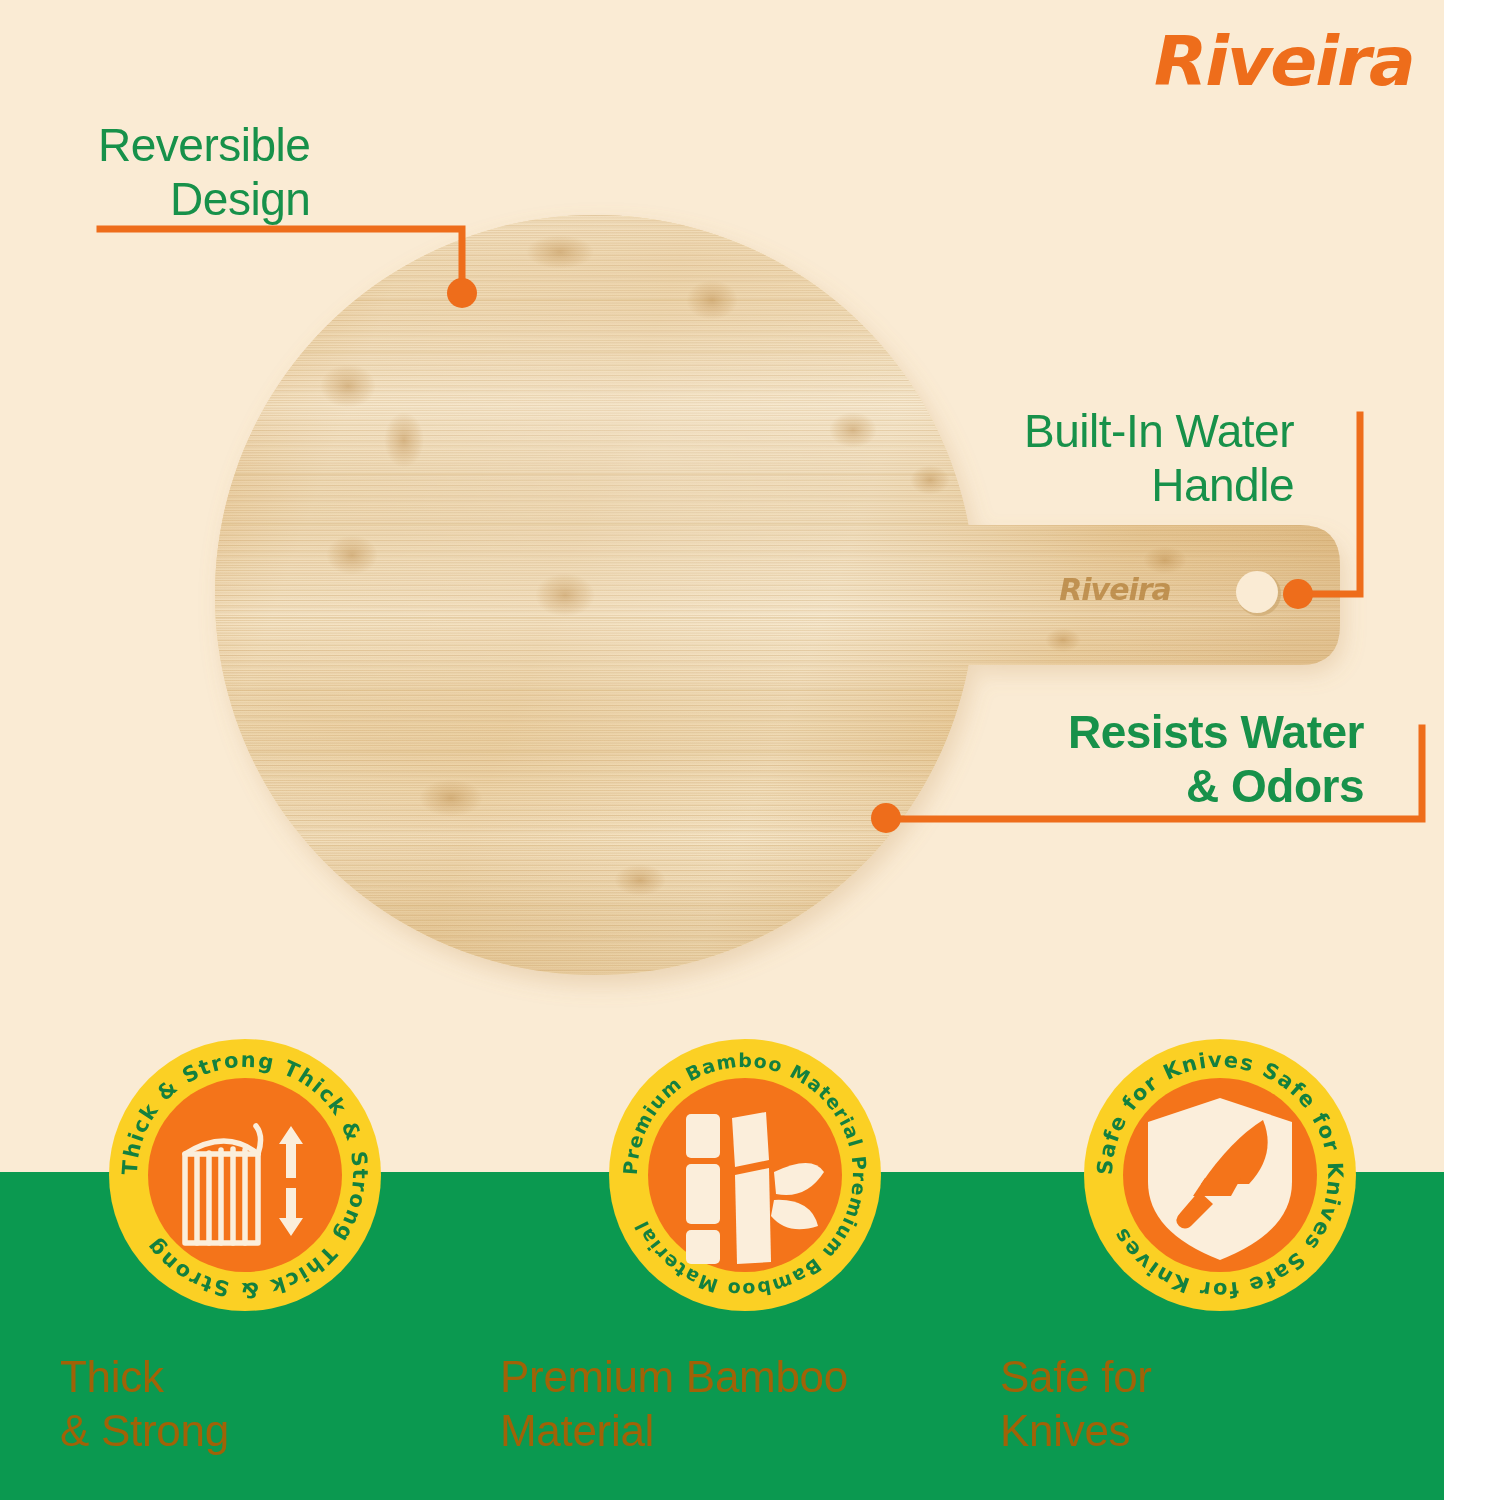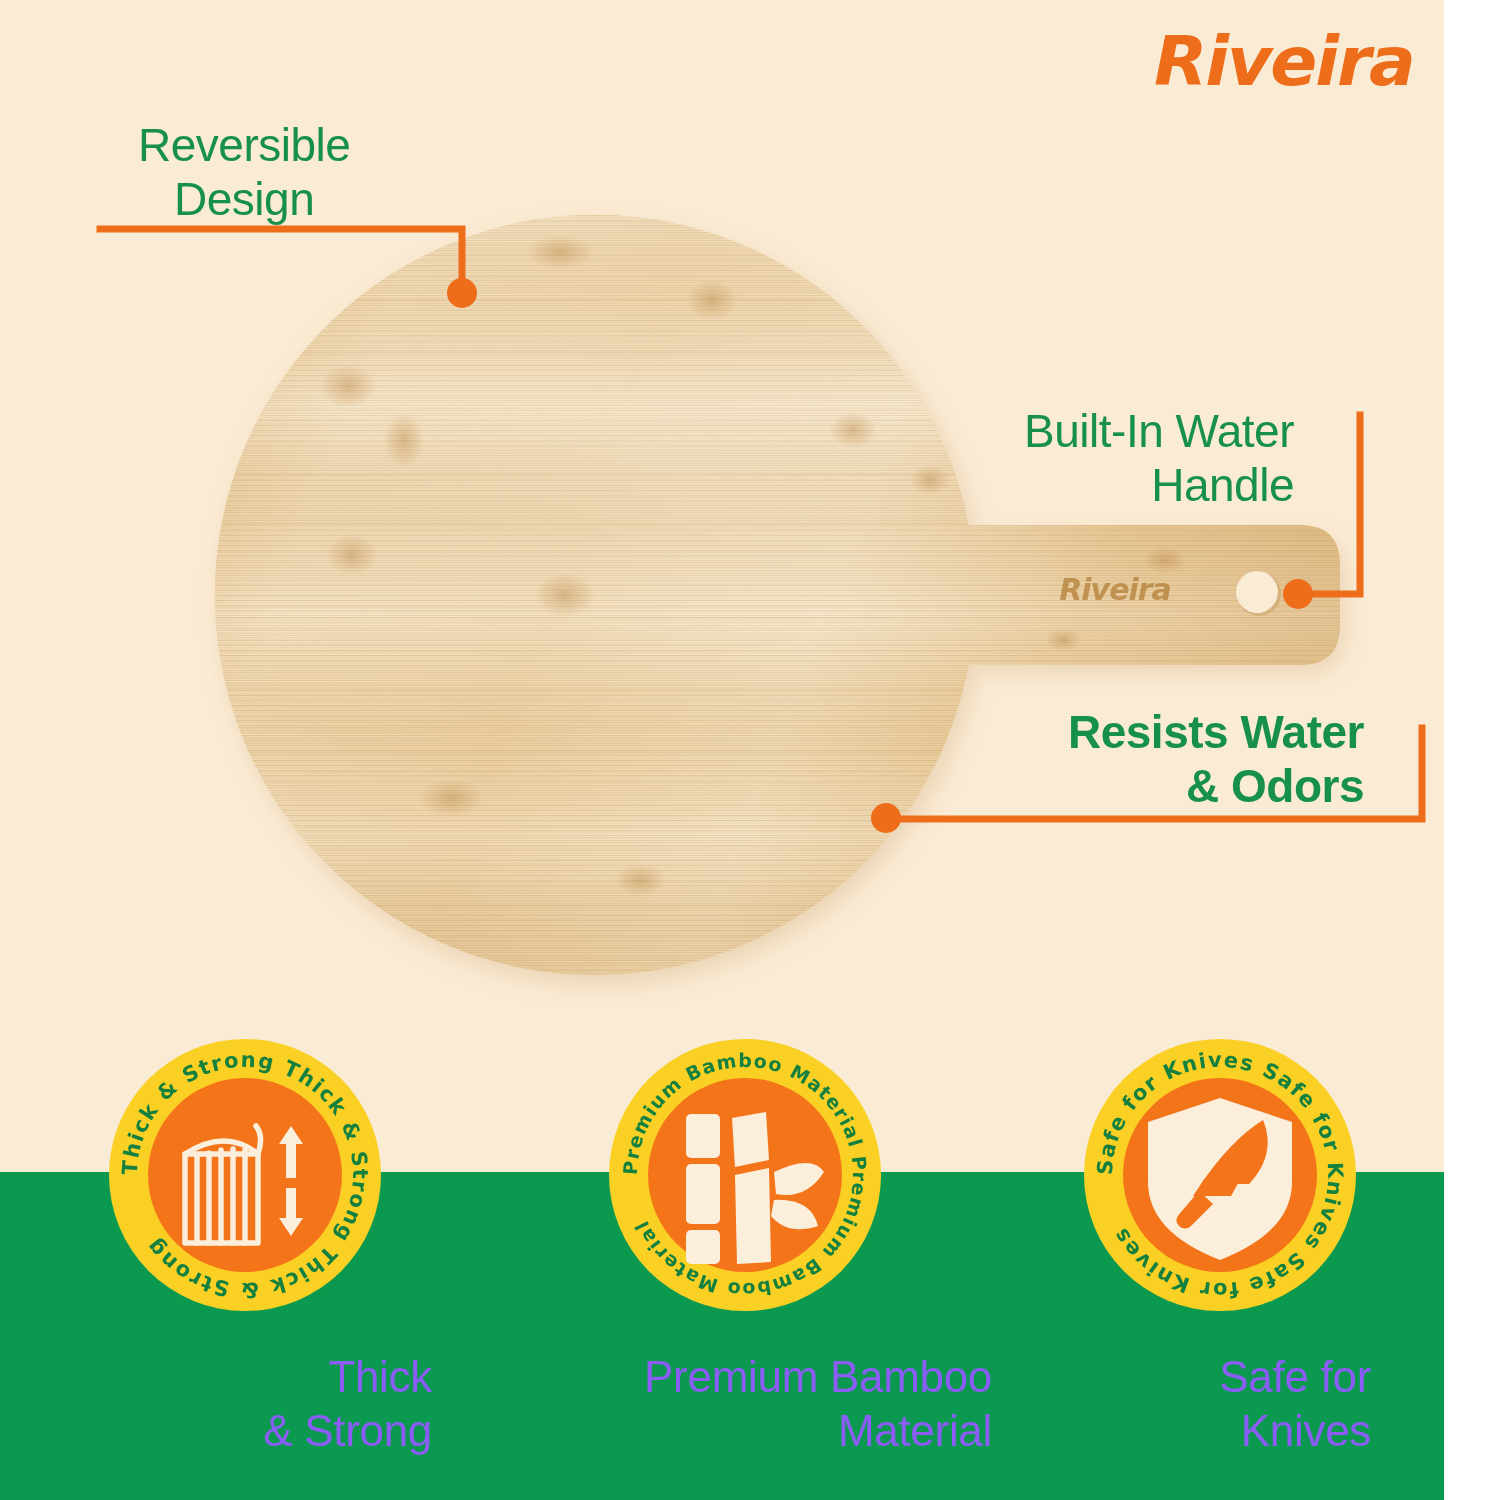--- a/index.html
+++ b/index.html
@@ -53,21 +53,21 @@
   
   .callout-label {
     position: absolute;
     color: #17914a;
     font-size: 46px;
     font-weight: 400;
     line-height: 1.18;
     letter-spacing: -0.5px;
     white-space: pre-line;
   }
-  #callout-0 { left: 98px;  top: 118px;  text-align: center; margin-left: 40px; }
+  #callout-0 { left: 98px;  top: 118px;  text-align: right; }
   #callout-1 { right: 150px; top: 404px; text-align: right; }
   #callout-2 { right: 80px;  top: 705px; text-align: right; font-weight: bold; }
 
   .leader-svg {
     position: absolute;
     left: 0; top: 0;
     width: 1500px; height: 1500px;
     pointer-events: none;
   }
 
@@ -76,31 +76,31 @@
     position: absolute;
     width: 278px;
     height: 278px;
   }
   #badge-0 { left: 106px;  top: 1036px; }
   #badge-1 { left: 606px;  top: 1036px; }
   #badge-2 { left: 1081px; top: 1036px; }
 
   .badge-caption {
     position: absolute;
-    color: #8b5cf6;
+    color: #a16207;
     font-size: 44px;
     font-weight: 400;
     line-height: 1.22;
-    text-align: right;
+    text-align: left;
     white-space: pre-line;
     letter-spacing: -0.3px;
   }
   #caption-0 { left: 60px;  top: 1350px; width: 372px; }
   #caption-1 { left: 500px; top: 1350px; width: 492px; }
-  #caption-2 { left: 1021px; top: 1350px; width: 350px; }
+  #caption-2 { left: 1000px; top: 1350px; width: 350px; }
 </style>
 </head>
 <body>
 
 <div id="canvas">
 
   <div class="green-band"></div>
 
   <div class="brand-logo">Riveira</div>
 

